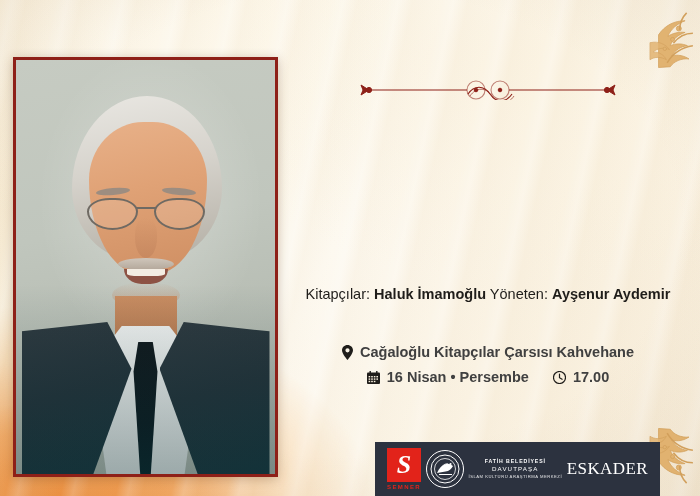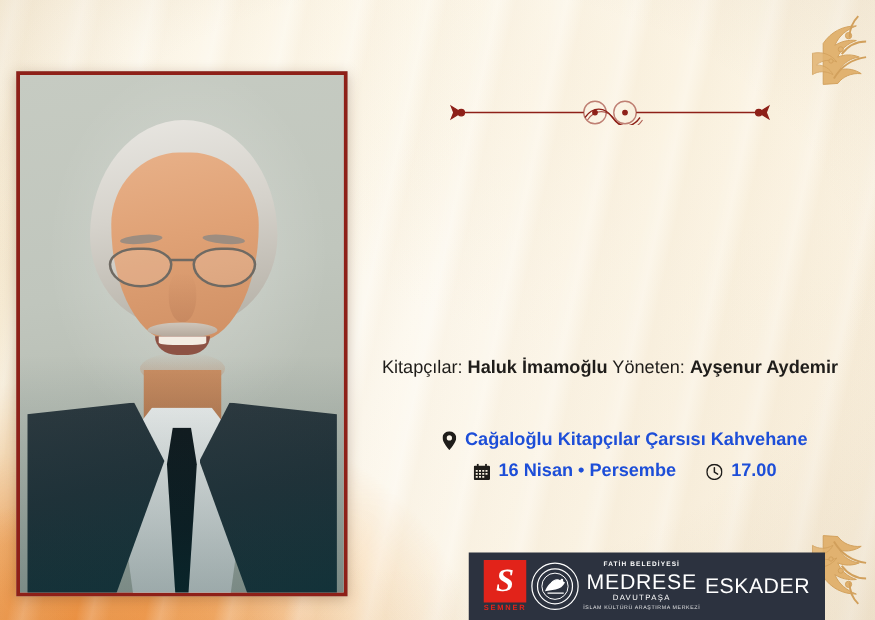--- a/index.html
+++ b/index.html
@@ -259,24 +259,24 @@
     font-size: 14.5px;
     color: #1f1d1a;
     white-space: nowrap;
   }
   .speakers b { font-weight: bold; }
   .speakers .lbl { font-weight: normal; }
 
   .details {
     position: absolute;
     top: 344px;
-    left: 12px;
+    left: 0;
     width: 400px;
     text-align: center;
-    color: #1d4ed8;
+    color: #404040;
   }
   .row {
     display: flex;
     align-items: center;
     justify-content: center;
     gap: 7px;
     font-size: 14.5px;
     font-weight: bold;
     white-space: nowrap;
   }
@@ -350,20 +350,21 @@
   .logo-medrese { flex-direction: column; color: #fff; line-height: 1; }
   .med-top { font-size: 5.2px; letter-spacing: .9px; font-weight: bold; }
   .med-main { font-size: 17px; letter-spacing: .6px; margin-top: 2px; font-weight: 500; }
   .med-sub { font-size: 6.2px; letter-spacing: 1.1px; margin-top: 2px; }
   .med-foot { font-size: 4.2px; letter-spacing: .5px; margin-top: 2px; opacity: .85; }
 
   .logo-eskader {
     color: #fff;
     font-size: 17px;
     letter-spacing: .4px;
+    font-family: Liberation Serif, serif;
   }
 </style>
 </head>
 <body>
 
 <div class="poster">
 
   <div class="bg-base"></div>
   <div class="bg-orange"></div>
   <div class="bg-orange2"></div>
@@ -513,21 +514,20 @@
           <path d="M7 19c2-5 5-8 9-9 3-.8 5 .4 7 2-1.5 3-4 5-7.5 5.6L7 19z" fill="#ffffff"></path>
           <path d="M9 20.5h13" stroke="#ffffff" stroke-width="1.1"></path>
           <path d="M12 12.5c1.5-2 4-3 6-2.5" stroke="#ffffff" stroke-width=".9" fill="none"></path>
           <circle cx="20.5" cy="10" r="1.1" fill="#ffffff"></circle>
         </svg>
       </div>
     </div>
 
     <div class="logo logo-medrese">
       <div class="med-top">FATİH BELEDİYESİ</div>
-      <div class="med-main">MEDRESE</div>
       <div class="med-sub">DAVUTPAŞA</div>
       <div class="med-foot">İSLAM KÜLTÜRÜ ARAŞTIRMA MERKEZİ</div>
     </div>
 
     <div class="logo logo-eskader">ESKADER</div>
   </div>
 
 </div>
 
 </body></html>

